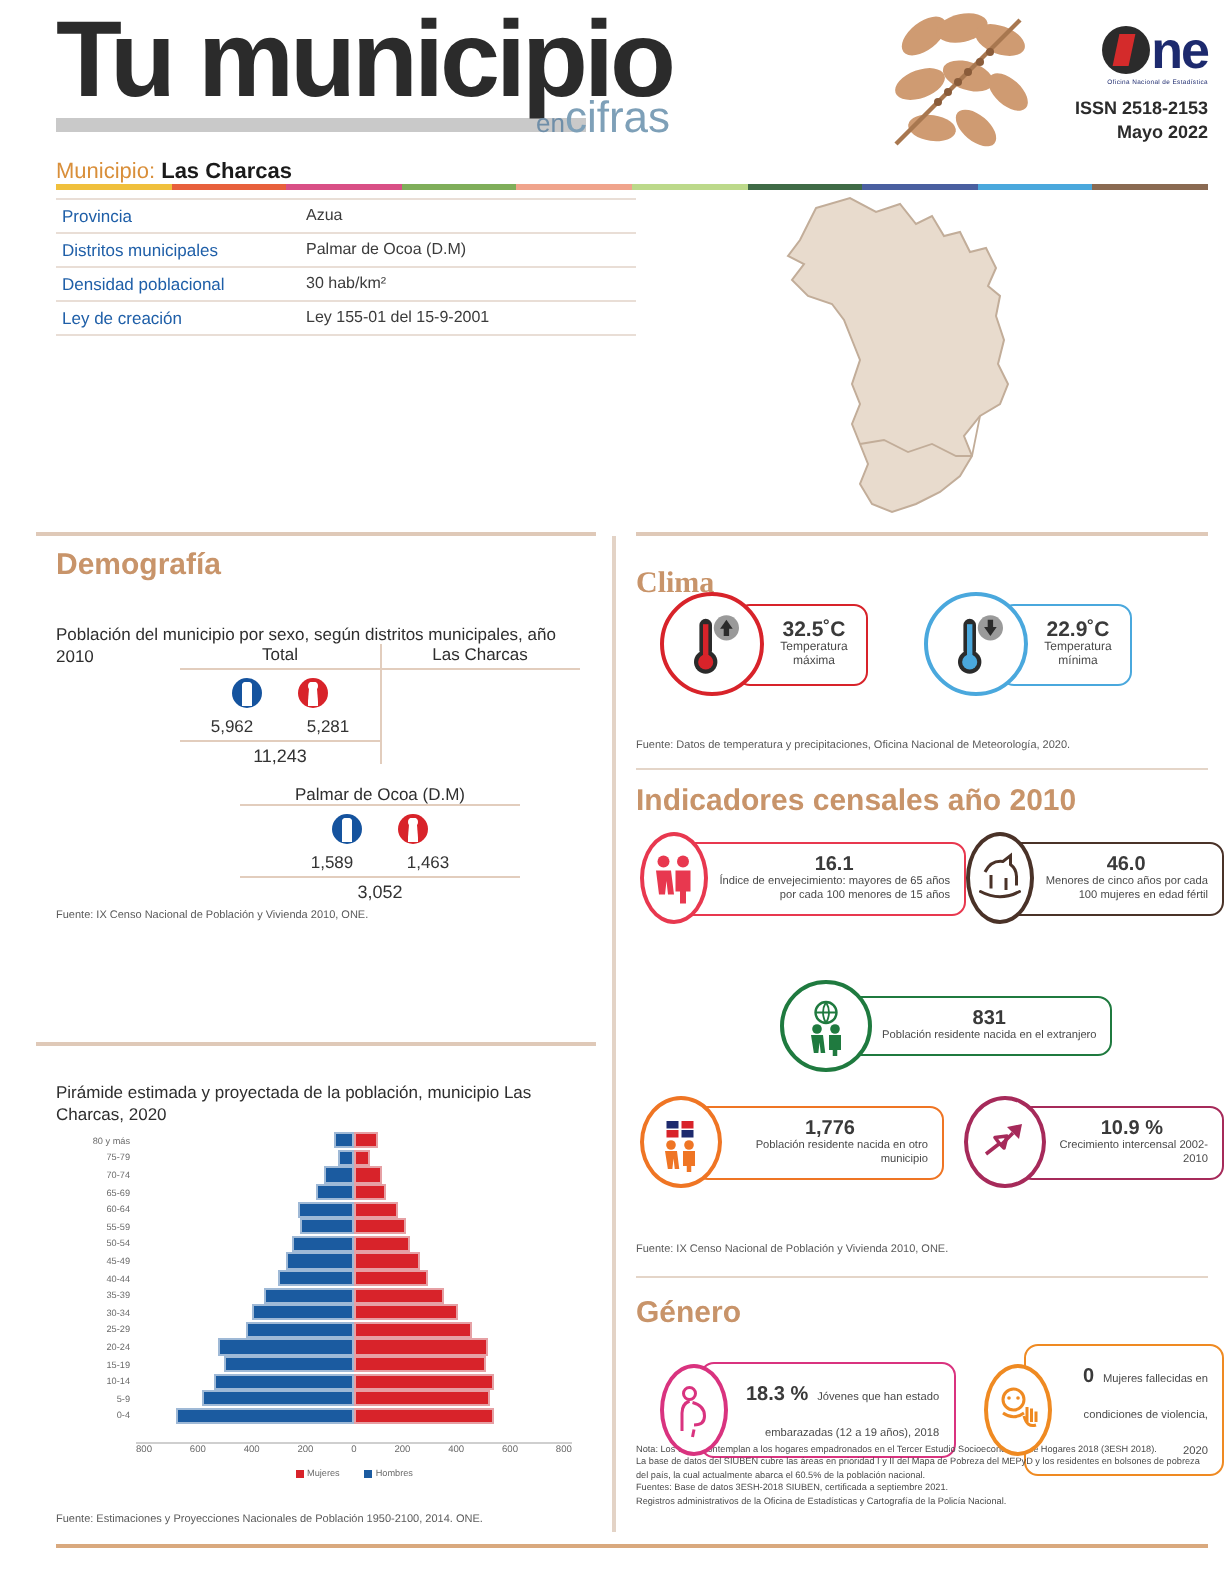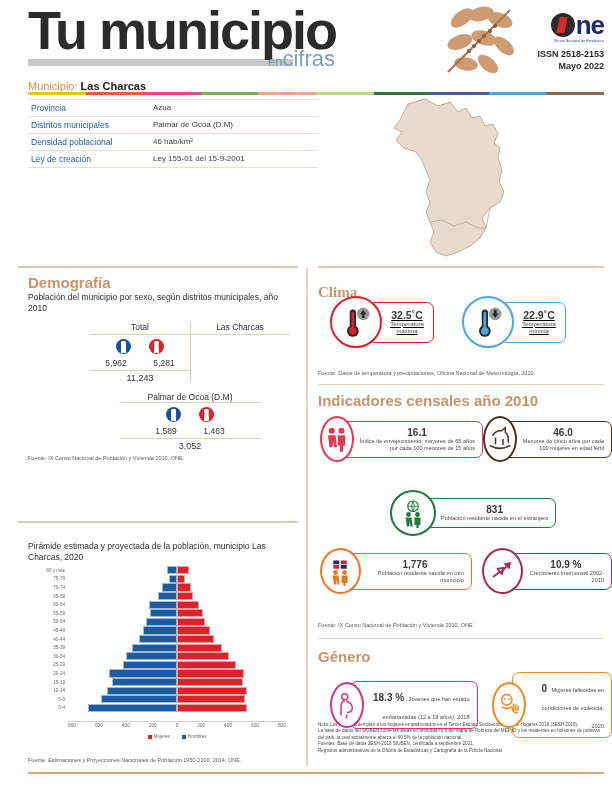--- a/index.html
+++ b/index.html
@@ -67,21 +67,21 @@
   .vdiv { position:absolute; left:306px; top:268px; width:2px; height:498px; background:#e3d3c6;}
   .hr-mid-left { position:absolute; left:18px; top:521px; width:280px; height:2px; background:#dfc9b8;}
   .hr-bottom { position:absolute; left:28px; top:772px; width:576px; height:2px; background:#d9a97e;}
 
   
   .sec-title { font-size:15px; color:#c8946a; font-weight:bold; }
   .sec-title.demog { position:absolute; left:28px; top:274px; color:#c8946a; }
   .sec-sub { font-size:8.5px; color:#2e2e2e; line-height:11px; }
 
   
-  .demog-sub { position:absolute; left:28px; top:292px; width:250px; }
+  .demog-sub { position:absolute; left:28px; top:312px; width:250px; }
   .pop-grid { position:absolute; left:90px; top:322px; width:200px; }
   .pop-col-hdr { display:flex; }
   .pop-half { width:100px; text-align:center; }
   .pop-half-title { font-size:8.5px; color:#2e2e2e; padding-bottom:2px; }
   .rule-line { height:1px; background:#e2cdbd; }
   .pop-icons { display:flex; justify-content:center; gap:18px; padding-top:4px; }
   .pop-num-row { display:flex; justify-content:center; gap:14px; font-size:8.5px; color:#333; margin-top:1px;}
   .pop-num { width:34px; text-align:center; }
   .pop-total { text-align:center; font-size:9px; color:#333; margin-top:2px; }
   .vsep { position:absolute; left:190px; top:322px; width:1px; height:60px; background:#e2cdbd;}
@@ -112,21 +112,21 @@
   .pyr-axisline { position:absolute; left:40px; top:155px; width:218px; height:1px; background:#cfcfcf;}
   .pyr-ticks { position:absolute; left:40px; top:157px; width:218px; display:flex; justify-content:space-between;}
   .pyr-ticks span { font-size:4.8px; color:#6a6a6a; }
   .pyr-legend { position:absolute; left:40px; top:168px; width:218px; display:flex; justify-content:center; gap:12px;}
   .lg { display:flex; align-items:center; gap:2px; font-size:4.6px; color:#6a6a6a;}
   .lg i { width:4px; height:4px; display:block; }
   .pyr-src { position:absolute; left:28px; top:757px; }
 
   
   .sec-clima { position:absolute; left:318px; top:284px;font-family:Liberation Serif, serif; }
-  .clima-row { position:absolute; left:330px; top:296px; display:flex; gap:28px;text-decoration:underline; }
+  .clima-row { position:absolute; left:330px; top:296px; display:flex; gap:28px; }
   .pill-unit { position:relative; display:flex; align-items:center; }
   .pill-circle {
     width:52px; height:52px; border-radius:50%; background:#fff;
     display:flex; align-items:center; justify-content:center; position:relative; z-index:2;
   }
   .pill-box {
     margin-left:-14px; padding:6px 8px 6px 20px; border-radius:7px; background:#fff;
     text-align:center; min-width:66px;
   }
   .pill-big { font-size:10.5px; font-weight:bold; color:#3a3a3a; line-height:12px;}
@@ -223,21 +223,21 @@
       <div class="info-row">
         <div class="info-key">Provincia</div>
         <div class="info-val">Azua</div>
       </div>
       <div class="info-row">
         <div class="info-key">Distritos municipales</div>
         <div class="info-val">Palmar de Ocoa (D.M)</div>
       </div>
       <div class="info-row">
         <div class="info-key">Densidad poblacional</div>
-        <div class="info-val">46 hab/km²</div>
+        <div class="info-val">30 hab/km²</div>
       </div>
       <div class="info-row">
         <div class="info-key">Ley de creación</div>
         <div class="info-val">Ley 155-01 del 15-9-2001</div>
       </div>
     </div>
 
   <div class="map-area">
     <svg viewBox="0 0 270 170" width="270" height="170">
       <path d="M78 8 L95 3 L108 10 L120 6 L128 16 L136 12 L142 22 L150 20 L155 30 L163 28

